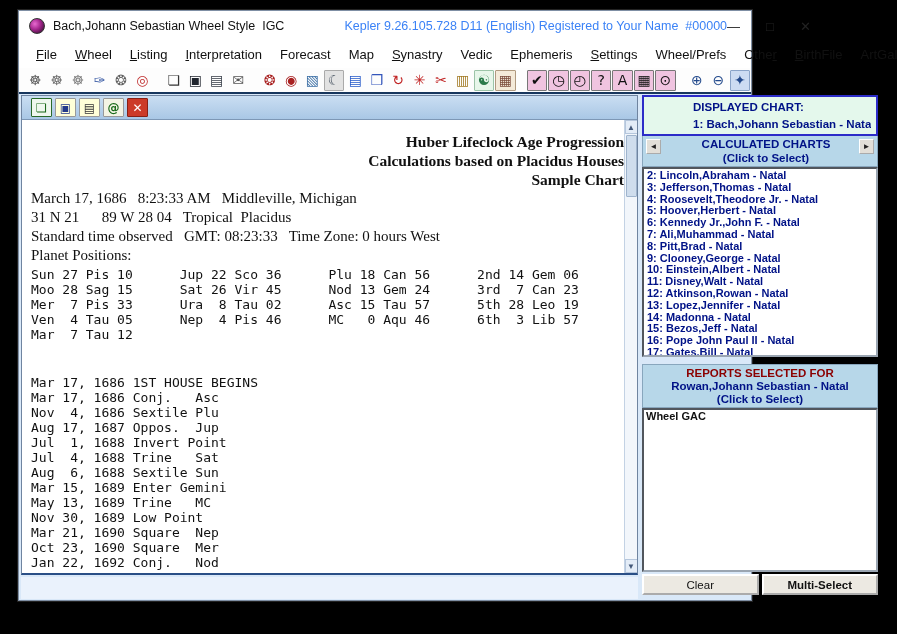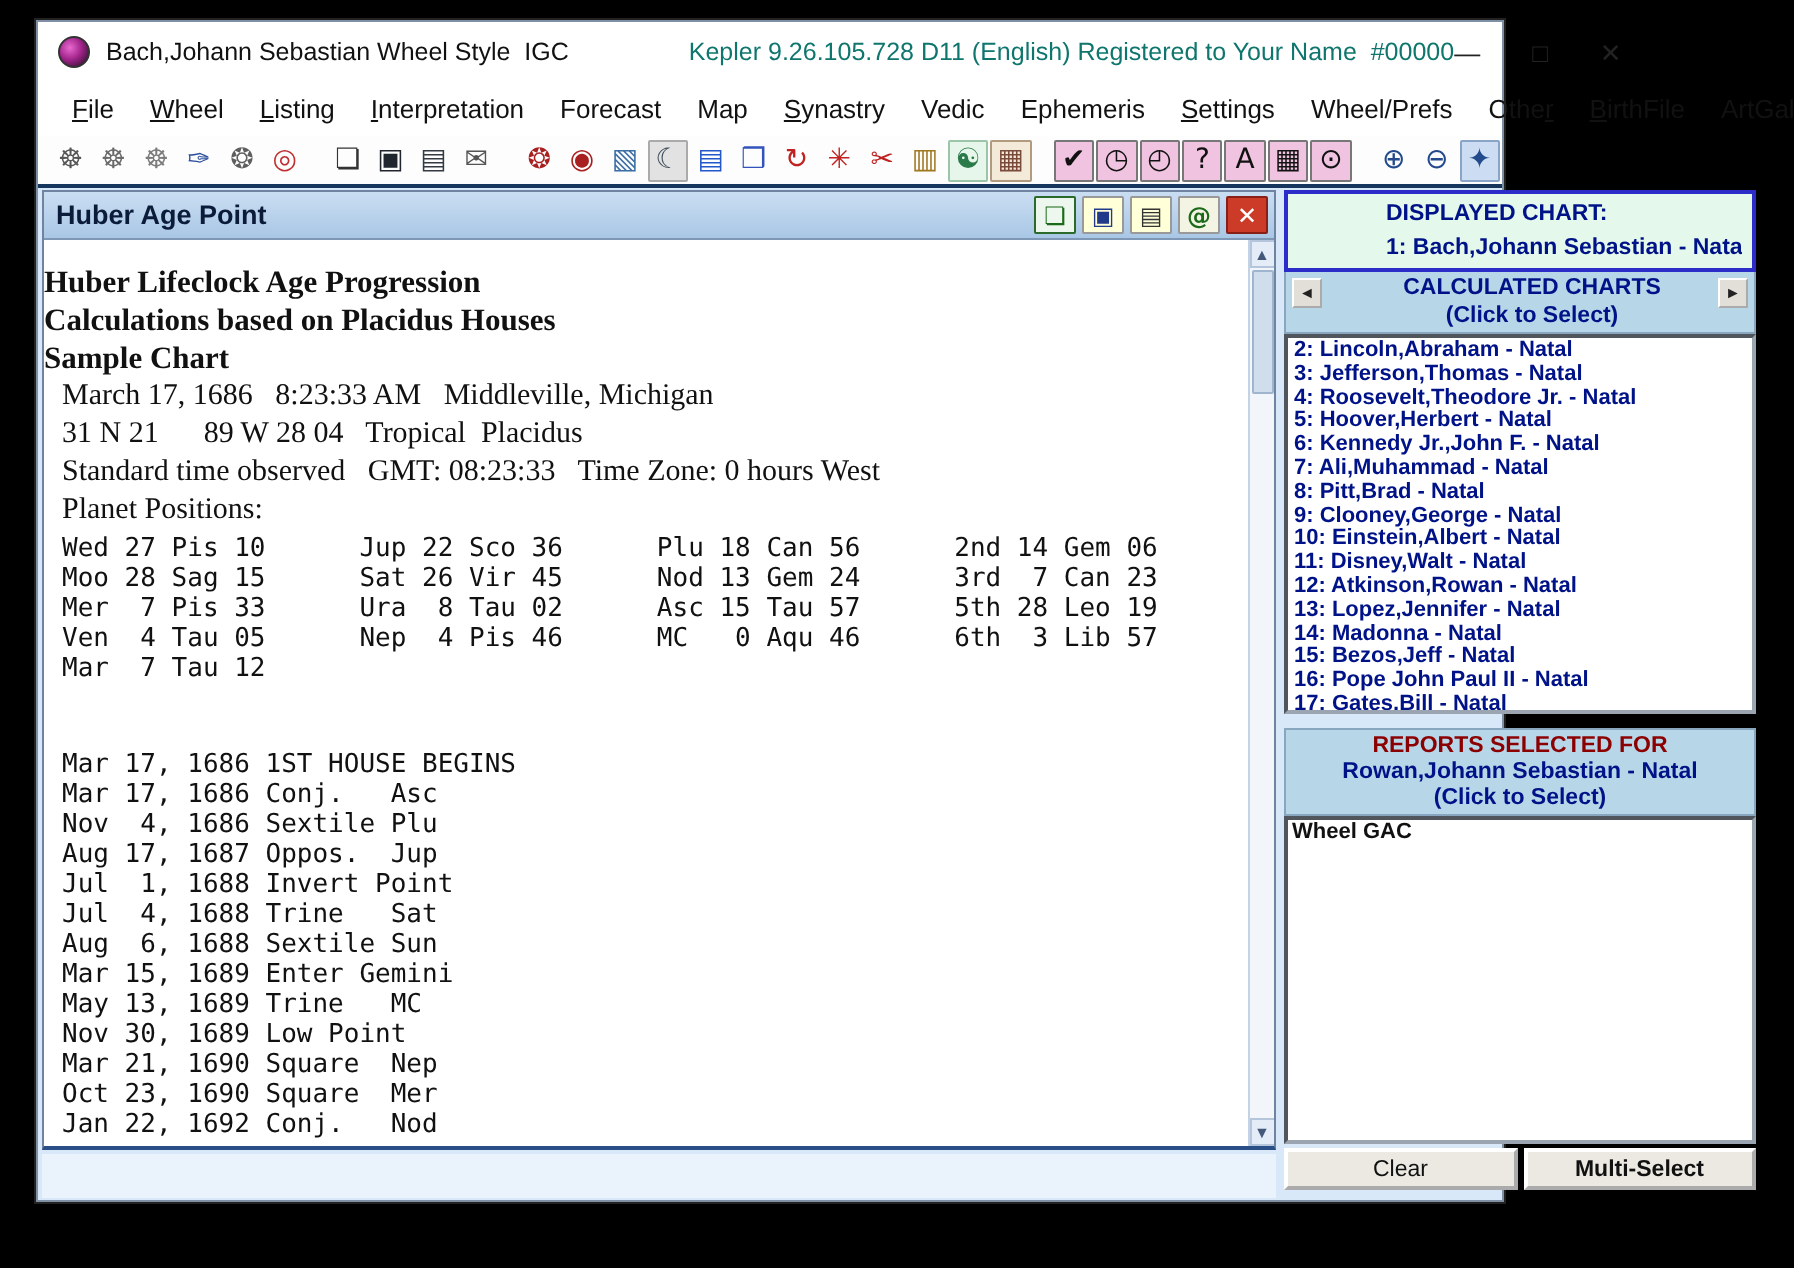--- a/index.html
+++ b/index.html
@@ -11,21 +11,21 @@
             background:#fff; border:1px solid #7f8fa4; outline:1px solid #222;
             display:flex; flex-direction:column; }
 
   
   .titlebar { height:30px; background:#fff; display:flex; align-items:center;
               padding:0 6px 0 10px; flex:0 0 auto; }
   .app-logo { width:16px; height:16px; border-radius:50%;
               background:radial-gradient(circle at 35% 35%, #e86ad0 0%, #a2258c 45%, #1a0b18 100%);
               border:1px solid #333; margin-right:8px; flex:0 0 auto; }
   .title-left  { font-size:12.5px; color:#111; white-space:pre; }
-  .title-right { font-size:12.5px; color:#0f766e; white-space:pre; margin-left:60px; flex:1; }
+  .title-right { font-size:12.5px; color:#3b82f6; white-space:pre; margin-left:60px; flex:1; }
   .win-controls { display:flex; gap:26px; padding-right:12px; color:#222; }
   .win-controls span { font-size:13px; cursor:default; }
 
   
   .menubar { height:27px; background:#fff; display:flex; align-items:center;
              padding-left:8px; flex:0 0 auto; font-size:13px; color:#111; }
   .menu-item { padding:4px 9px; white-space:nowrap; cursor:default; }
   .menu-item .u { text-decoration:underline; }
 
   
@@ -47,21 +47,21 @@
                   display:flex; align-items:center; padding:0 3px 0 6px; flex:0 0 auto;
                   border-bottom:1px solid #7d97b5; }
   .panel-title { font-weight:bold; font-size:13.5px; color:#0b1b3a; flex:1; }
   .ph-icon { width:21px; height:19px; margin-left:3px; display:flex; align-items:center;
              justify-content:center; font-size:12px; font-weight:bold; cursor:pointer;
              border:1px solid #888; border-radius:1px; font-family:"DejaVu Sans", sans-serif; }
 
   .panel-body { flex:1; background:#fff; position:relative; overflow:hidden; }
   .report { position:absolute; left:0; top:0; right:13px; bottom:0; overflow:hidden;
             font-family:"Liberation Serif", serif; color:#111; }
-  .rep-headings { padding-top:12px; text-align:left; }
+  .rep-headings { padding-top:12px; text-align:right; }
   .rep-headings div { font-weight:bold; font-size:15.5px; line-height:19px; }
   .rep-details { margin-top:0; padding-left:9px; }
   .rep-details div { font-size:15px; line-height:19px; white-space:pre; }
   .mono div { font-family:"DejaVu Sans Mono", monospace; font-size:13px; line-height:15px;
               white-space:pre; padding-left:9px; }
   .planet-block { margin-top:2px; }
   .event-block { margin-top:33px; }
 
   
   .vscroll { position:absolute; top:0; right:0; bottom:0; width:13px;
@@ -223,21 +223,20 @@
 
       <span class="tbi" style="color: rgb(35, 74, 140);">⊖</span>
 
       <span class="tbi" style="color: rgb(35, 74, 140); background: rgb(204, 220, 242); border-color: rgb(138, 164, 200);">✦</span>
     </div>
 
   <div class="content">
 
     <div class="panel">
       <div class="panel-header">
-        <span class="panel-title">Huber Age Point</span>
         <span style="display:flex">
 
             <span class="ph-icon" style="color: rgb(26, 106, 26); background: rgb(238, 247, 238); border-color: rgb(42, 106, 42);">❏</span>
 
             <span class="ph-icon" style="color: rgb(34, 58, 138); background: rgb(255, 255, 216); border-color: rgb(153, 153, 153);">▣</span>
 
             <span class="ph-icon" style="color: rgb(51, 51, 51); background: rgb(255, 255, 216); border-color: rgb(153, 153, 153);">▤</span>
 
             <span class="ph-icon" style="color: rgb(26, 106, 26); background: rgb(244, 244, 228); border-color: rgb(153, 153, 153);">@</span>
 
@@ -255,21 +254,21 @@
             </div>
           <div class="rep-details">
 
           <div>March 17, 1686   8:23:33 AM   Middleville, Michigan</div>
               <div>31 N 21      89 W 28 04   Tropical  Placidus</div>
               <div>Standard time observed   GMT: 08:23:33   Time Zone: 0 hours West</div>
               <div>Planet Positions:</div>
             </div>
           <div class="mono planet-block">
 
-          <div>Wed 27 Pis 10      Jup 22 Sco 36      Plu 18 Can 56      2nd 14 Gem 06</div>
+          <div>Sun 27 Pis 10      Jup 22 Sco 36      Plu 18 Can 56      2nd 14 Gem 06</div>
               <div>Moo 28 Sag 15      Sat 26 Vir 45      Nod 13 Gem 24      3rd  7 Can 23</div>
               <div>Mer  7 Pis 33      Ura  8 Tau 02      Asc 15 Tau 57      5th 28 Leo 19</div>
               <div>Ven  4 Tau 05      Nep  4 Pis 46      MC   0 Aqu 46      6th  3 Lib 57</div>
               <div>Mar  7 Tau 12</div>
             </div>
           <div class="mono event-block">
 
           <div>Mar 17, 1686 1ST HOUSE BEGINS</div>
               <div>Mar 17, 1686 Conj.   Asc</div>
               <div>Nov  4, 1686 Sextile Plu</div>

